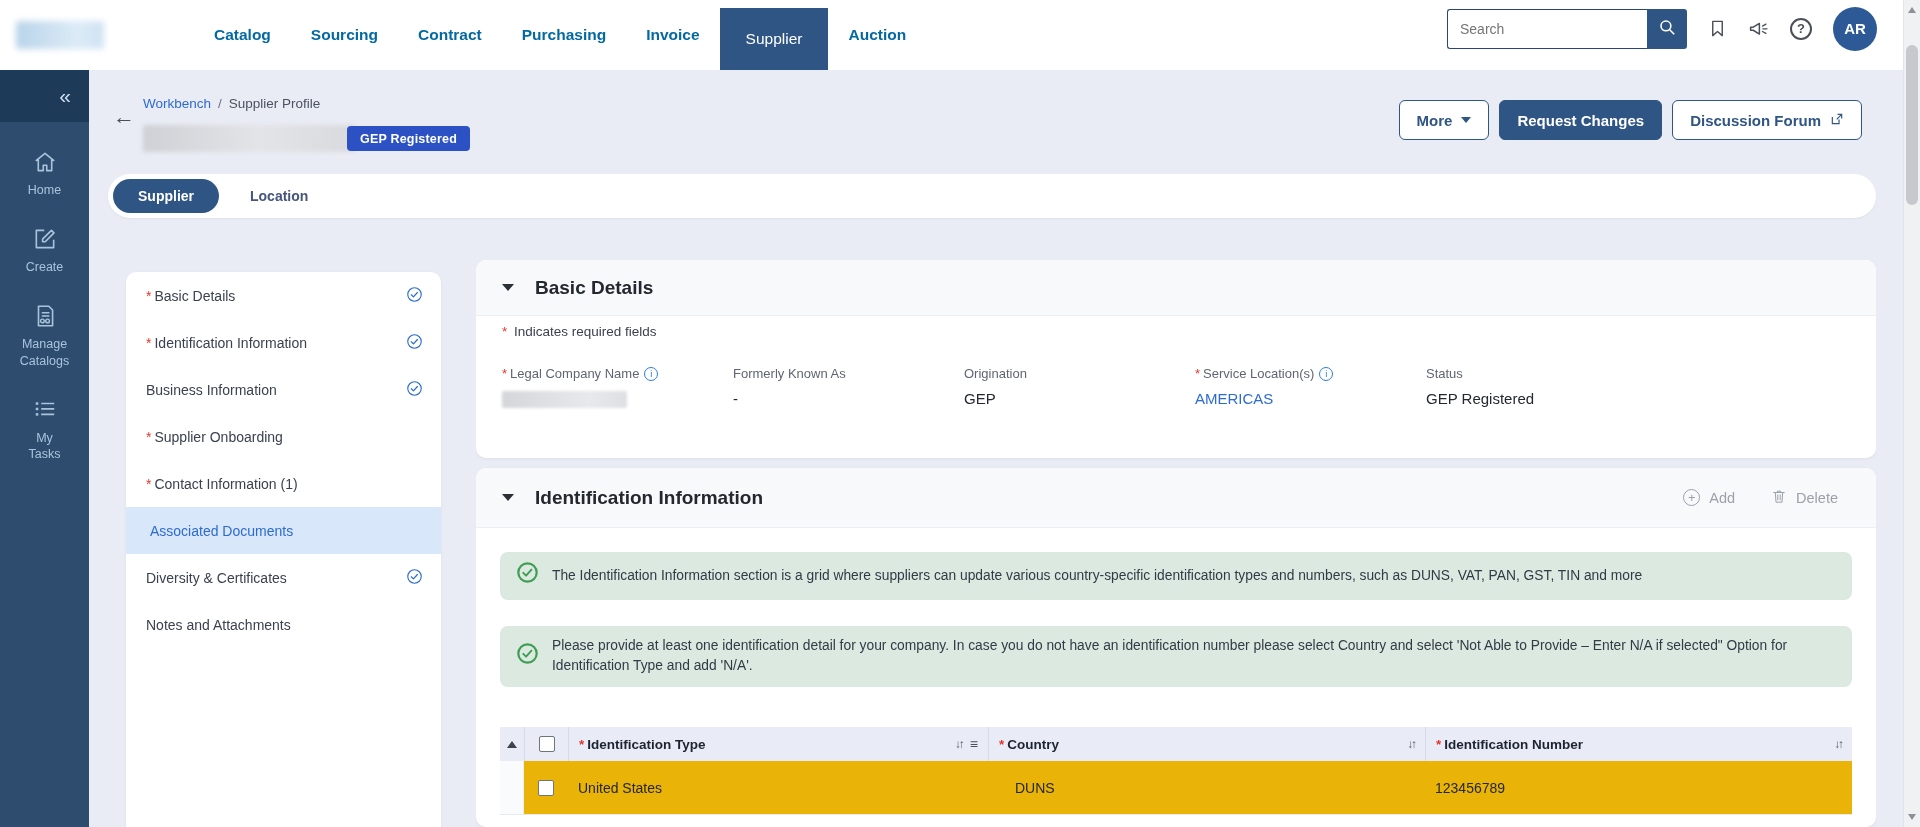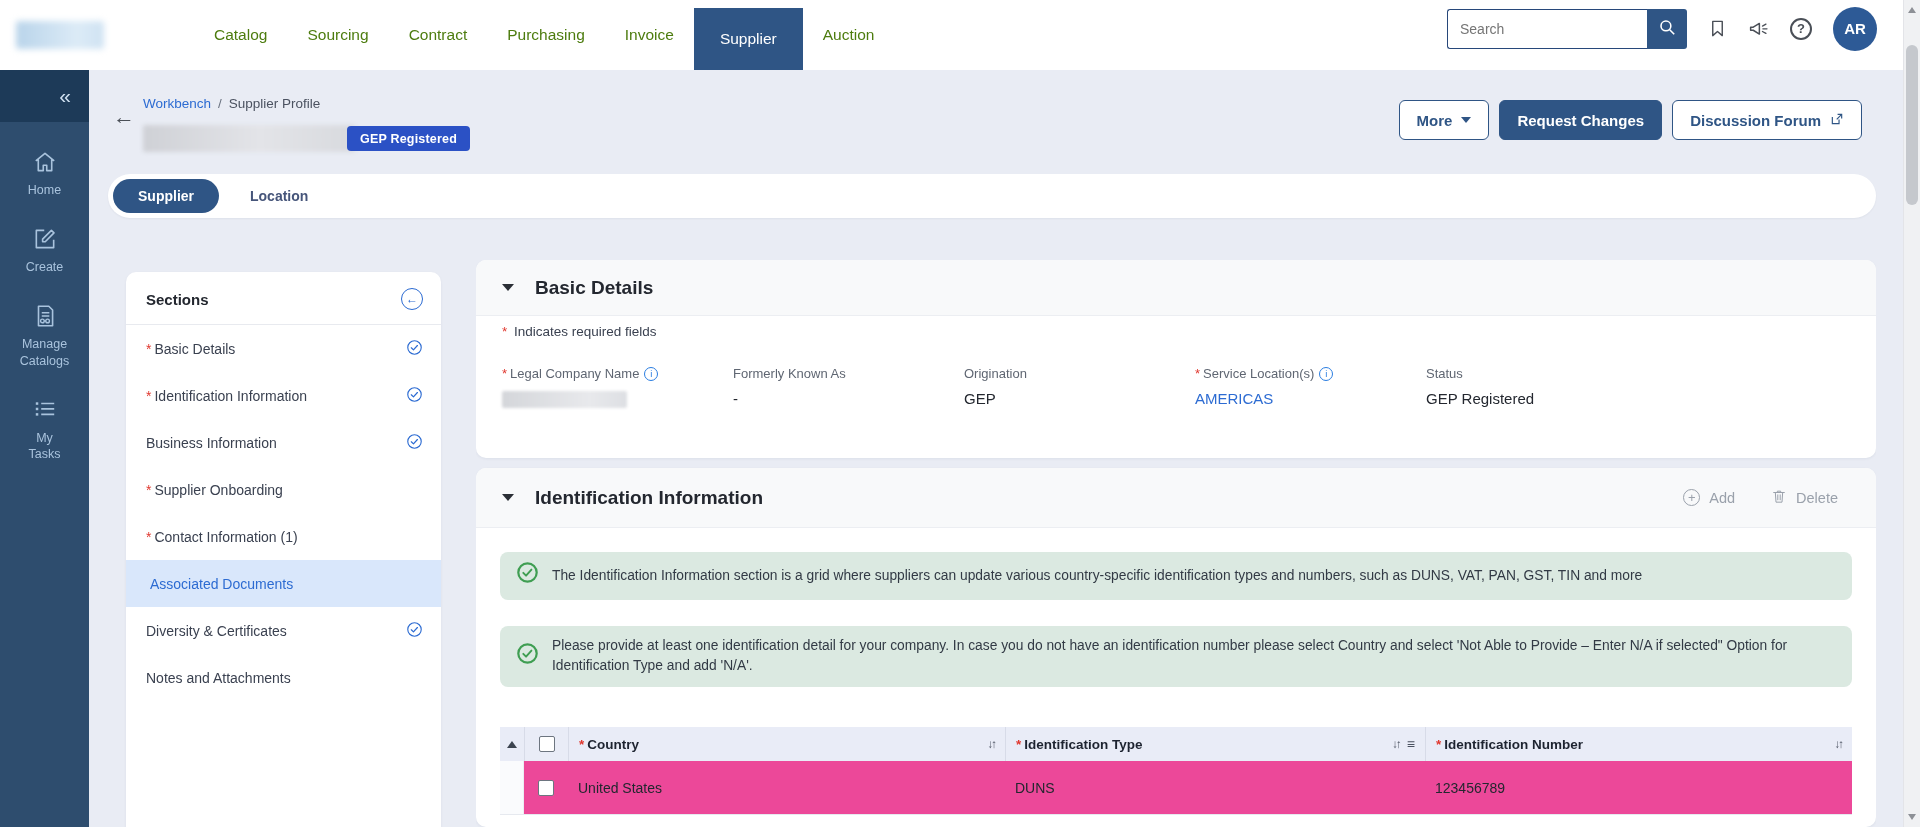--- a/index.html
+++ b/index.html
@@ -21,21 +21,21 @@
   *{margin:0;padding:0;box-sizing:border-box;}
   html,body{width:1920px;height:827px;overflow:hidden;}
   body{font-family:"Liberation Sans",sans-serif;cursor:default;}
   .app{position:relative;width:1920px;height:827px;background:var(--page-bg);overflow:hidden;}
 
   
   .topbar{position:absolute;left:0;top:0;width:1903px;height:70px;background:#fff;z-index:5;}
   .logo{position:absolute;left:16px;top:21px;width:88px;height:28px;border-radius:3px;
         background:linear-gradient(90deg,#b9d4ea,#dcebf7 70%,#cfe2f2);filter:blur(3px);}
   .mainnav{position:absolute;left:194px;top:0;height:70px;display:flex;align-items:stretch;}
-  .nav-item{display:flex;align-items:center;padding:0 20px;font-size:15.5px;color:#4d7c0f;}
+  .nav-item{display:flex;align-items:center;padding:0 20px;font-size:15.5px;color:#0369a1;font-weight:bold;}
   .nav-item.active{background:var(--primary);color:#fff;margin-top:8px;padding:0 26px;font-weight:500;}
   .top-right{position:absolute;right:26px;top:0;height:57px;display:flex;align-items:center;gap:21px;}
   .search{display:flex;height:40px;}
   .search input{width:200px;border:1.5px solid #27477a;border-right:none;border-radius:3px 0 0 3px;
                 padding:0 12px;font-size:14px;color:#3a4150;outline:none;font-family:inherit;background:#fff;}
   .search-btn{width:40px;height:40px;background:var(--primary);border:none;border-radius:0 3px 3px 0;
               display:flex;align-items:center;justify-content:center;cursor:pointer;}
   .iconbtn{color:#4a4f57;display:flex;align-items:center;cursor:pointer;}
   .help-circle{width:22px;height:22px;border:2px solid #4a4f57;border-radius:50%;
                display:flex;align-items:center;justify-content:center;font-size:13px;font-weight:700;}
@@ -151,21 +151,21 @@
   .col-type{width:420px;}
   .col-number{flex:1;}
   .th-label{font-size:13.5px;font-weight:700;color:#1d2330;}
   .th-icons{margin-left:auto;display:flex;align-items:center;gap:7px;color:#4a5160;}
   .sort{font-size:11.5px;letter-spacing:-2px;cursor:pointer;}
   .sort::after{content:"\2193\2191";}
   .filter{font-size:14px;cursor:pointer;}
   .filter::after{content:"\2261";}
   .tri-up{width:0;height:0;border-left:5px solid transparent;border-right:5px solid transparent;
           border-bottom:7px solid #3c4450;cursor:pointer;}
-  .t-row{display:flex;height:54px;border-bottom:1px solid var(--line);align-items:stretch;background:#ec4899;}
+  .t-row{display:flex;height:54px;border-bottom:1px solid var(--line);align-items:stretch;background:#eab308;}
   .tr-marker{width:24px;border-right:1px solid #eceef3;background:#fafbfd;}
   .tr-check{width:44px;display:flex;align-items:center;justify-content:center;}
   .tr-cell{display:flex;align-items:center;padding:0 10px;font-size:14px;color:var(--ink);}
   .w-country{width:437px;}
   .w-type{width:420px;}
   .w-number{flex:1;}
   .cb{width:16px;height:16px;border:1.5px solid #6d7580;border-radius:2px;background:#fff;cursor:pointer;}
 </style>
 </head>
 <body>
@@ -285,24 +285,20 @@
         </span>
       </button>
     </div>
 
     <div class="tabsbar">
       <span class="tab active">Supplier</span>
       <span class="tab">Location</span>
     </div>
 
     <aside class="sections-card">
-      <div class="sc-head">
-        <span class="sc-title">Sections</span>
-        <span class="sc-collapse"></span>
-      </div>
       <div class="sc-item">
         <span class="req"></span>
         <span class="lbl">Basic Details</span>
         <span><svg width="17" height="17" viewBox="0 0 24 24">
               <circle cx="12" cy="12" r="9.5" fill="none" stroke="#2c6bd2" stroke-width="1.6"></circle>
               <path d="M7.5 12.4l3 3 5.6-6.2" fill="none" stroke="#2c6bd2" stroke-width="1.7" stroke-linecap="round" stroke-linejoin="round"></path>
             </svg></span>
       </div>
       <div class="sc-item">
         <span class="req"></span>
@@ -431,33 +427,33 @@
         </div>
 
         <div class="table">
           <div class="t-head">
             <div class="t-col col-marker">
               <span class="tri-up"></span>
             </div>
             <div class="t-col col-check">
               <span class="cb"></span>
             </div>
-            <div class="t-col col-country">
-              <span class="th-label"><span class="req"></span><span>Country</span></span>
-              <span class="th-icons">
-                  <span class="sort"></span>
-                </span>
-            </div>
             <div class="t-col col-type">
               <span class="th-label"><span class="req"></span><span>Identification Type</span></span>
               <span class="th-icons">
                   <span class="sort"></span>
                   <span class="filter"></span>
                 </span>
             </div>
+            <div class="t-col col-country">
+              <span class="th-label"><span class="req"></span><span>Country</span></span>
+              <span class="th-icons">
+                  <span class="sort"></span>
+                </span>
+            </div>
             <div class="t-col col-number">
               <span class="th-label"><span class="req"></span><span>Identification Number</span></span>
               <span class="th-icons">
                   <span class="sort"></span>
                 </span>
             </div>
           </div>
           <div class="t-row">
             <div class="tr-marker"></div>
             <div class="tr-check">

